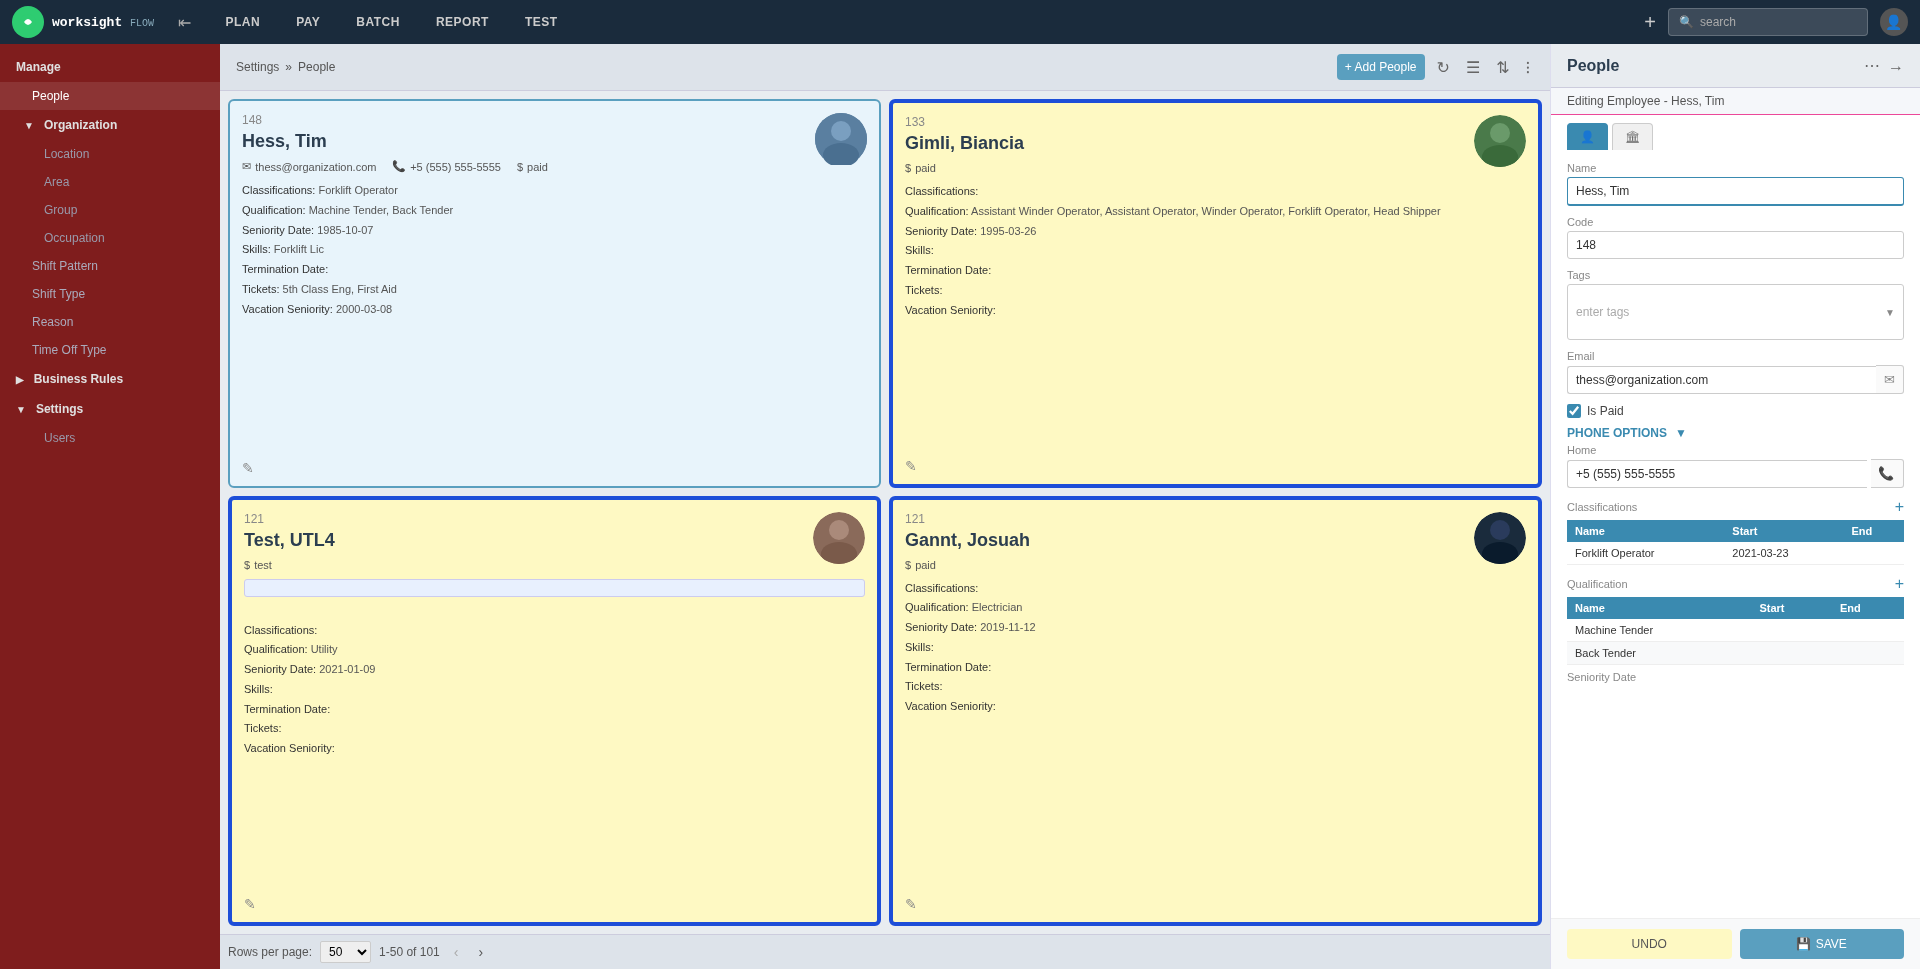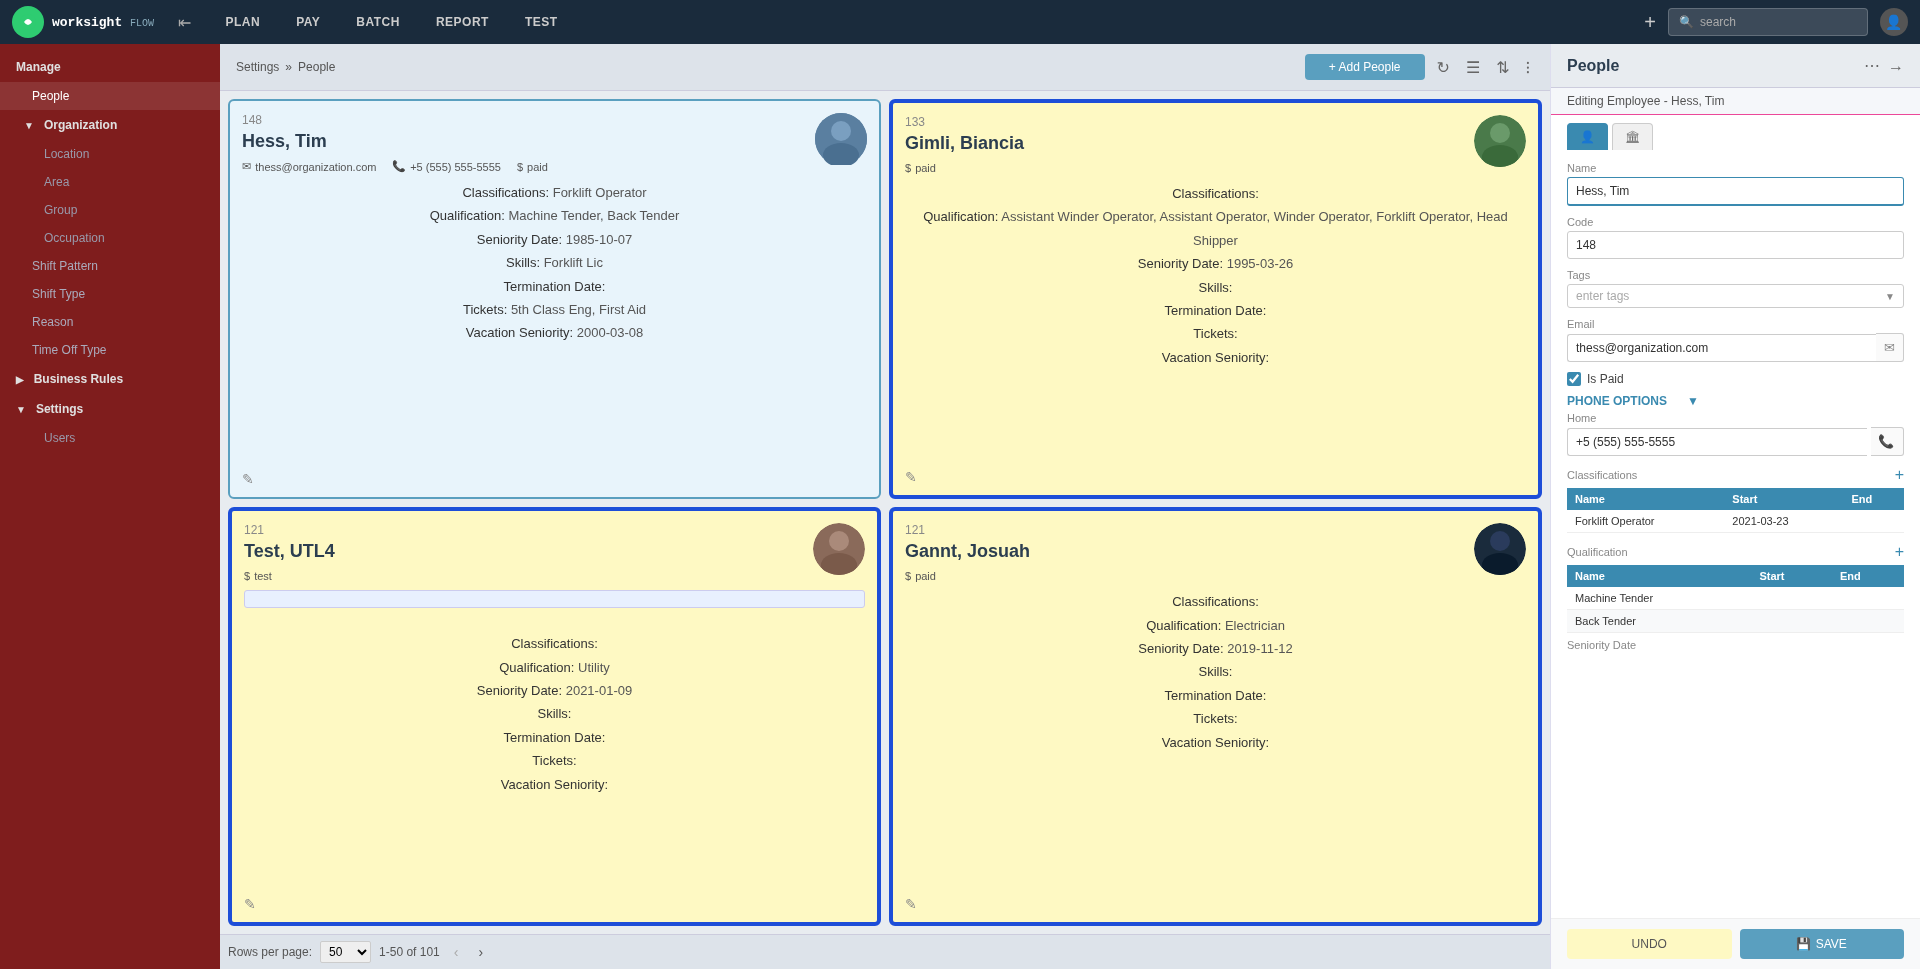--- a/index.html
+++ b/index.html
@@ -80,21 +80,21 @@
       padding: 8px 16px;
       display: flex;
       align-items: center;
       justify-content: space-between;
       flex-shrink: 0;
       border-bottom: 1px solid #ccd;
     }
     .breadcrumb { display: flex; align-items: center; gap: 6px; color: #555; font-size: 12px; }
     .toolbar-btns { display: flex; gap: 8px; align-items: center; }
     .add-people-btn {
-      background: #5a9fbf; color: white; border: none; padding: 6px 24px; border-radius: 4px; cursor: pointer; font-size: 12px; display: flex; align-items: center; gap: 4px;
+      background: #5a9fbf; color: white; border: none; padding: 6px 8px; border-radius: 4px; cursor: pointer; font-size: 12px; display: flex; align-items: center; gap: 4px;
     }
     .icon-btn { background: none; border: none; cursor: pointer; color: #666; font-size: 16px; padding: 4px; }
 
     
     .people-grid-container {
       flex: 1;
       overflow-y: auto;
       padding: 8px;
       display: flex;
       flex-direction: column;
@@ -112,21 +112,21 @@
       position: relative;
       border: 4px solid #1d4ed8;
       cursor: pointer;
     }
     .person-card.selected { border: 2px solid #5a9fbf; background: #e8f4fb; }
     .person-id { color: #888; font-size: 12px; margin-bottom: 4px; }
     .avatar-placeholder { width: 52px; height: 52px; border-radius: 50%; display: flex; align-items: center; justify-content: center; font-size: 20px; color: white; font-weight: bold; }
     .person-name { font-size: 18px; font-weight: 600; color: #2c3e50; margin-bottom: 8px; }
     .person-contact { display: flex; gap: 16px; align-items: center; margin-bottom: 8px; color: #555; font-size: 11px; }
     .contact-item { display: flex; align-items: center; gap: 4px; }
-    .person-details { font-size: 13px; color: #555; line-height: 1.8; text-align: center; }
+    .person-details { font-size: 11px; color: #555; line-height: 1.8; }
     .person-details span { color: #333; font-weight: 500; }
     .edit-btn { position: absolute; bottom: 10px; left: 12px; background: none; border: none; cursor: pointer; color: #888; font-size: 14px; }
 
     
     .pagination-bar {
       background: #dde3ea;
       padding: 6px 8px;
       display: flex;
       align-items: center;
       gap: 8px;
@@ -177,37 +177,37 @@
     .form-input {
       width: 100%; border: 1px solid #ccc; border-radius: 3px; padding: 6px 8px; font-size: 12px; color: #333; outline: none;
     }
     .form-input.active-border { border-color: #3a8ab0; border-bottom: 2px solid #3a8ab0; }
 
     .checkbox-group { display: flex; align-items: center; gap: 6px; margin: 8px 0; }
     .checkbox-group input[type=checkbox] { accent-color: #3a8ab0; width: 14px; height: 14px; }
     .checkbox-label { font-size: 12px; color: #444; }
 
     .section-toggle {
-      display: flex; align-items: center; gap: 20px; cursor: pointer; color: #3a8ab0; font-size: 12px; font-weight: 600; margin: 8px 0 4px;
+      display: flex; align-items: center; gap: 8px; cursor: pointer; color: #3a8ab0; font-size: 12px; font-weight: 600; margin: 8px 0 4px;
     }
     .phone-row { display: flex; align-items: center; gap: 4px; }
     .phone-input { flex: 1; }
 
     
     .classif-section { margin: 10px 0 6px; }
     .classif-header { display: flex; align-items: center; justify-content: space-between; margin-bottom: 4px; }
     .classif-title { font-size: 11px; color: #888; }
     .classif-add-btn { background: none; border: none; cursor: pointer; color: #3a8ab0; font-size: 16px; }
     .classif-table { width: 100%; border-collapse: collapse; font-size: 11px; }
     .classif-table th { background: #3a8ab0; color: white; padding: 5px 8px; text-align: left; }
     .classif-table td { padding: 5px 8px; border-bottom: 1px solid #eee; color: #333; }
     .classif-table tr:nth-child(even) td { background: #f8f9fa; }
 
     
-    .tags-input { display: flex; align-items: center; border: 1px solid #ccc; border-radius: 3px; padding: 4px 8px; }
+    .tags-input { display: flex; align-items: center; border: 1px solid #ccc; border-radius: 3px; padding: 20px 8px; }
     .tags-input input { flex: 1; border: none; outline: none; font-size: 12px; color: #333; }
     .tags-input input::placeholder { color: #aaa; }
     .tags-dropdown-icon { color: #888; font-size: 10px; }
 
     
     .form-actions { display: flex; gap: 8px; padding: 10px 16px; border-top: 1px solid #eee; flex-shrink: 0; background: #f8f9fa; }
     .undo-btn { flex: 1; padding: 8px; background: #fef9c3; color: #555; border: none; border-radius: 4px; cursor: pointer; font-size: 12px; }
     .save-btn { flex: 1; padding: 8px; background: #5a9fbf; color: white; border: none; border-radius: 4px; cursor: pointer; font-size: 12px; display: flex; align-items: center; justify-content: center; gap: 4px; }
 
     

